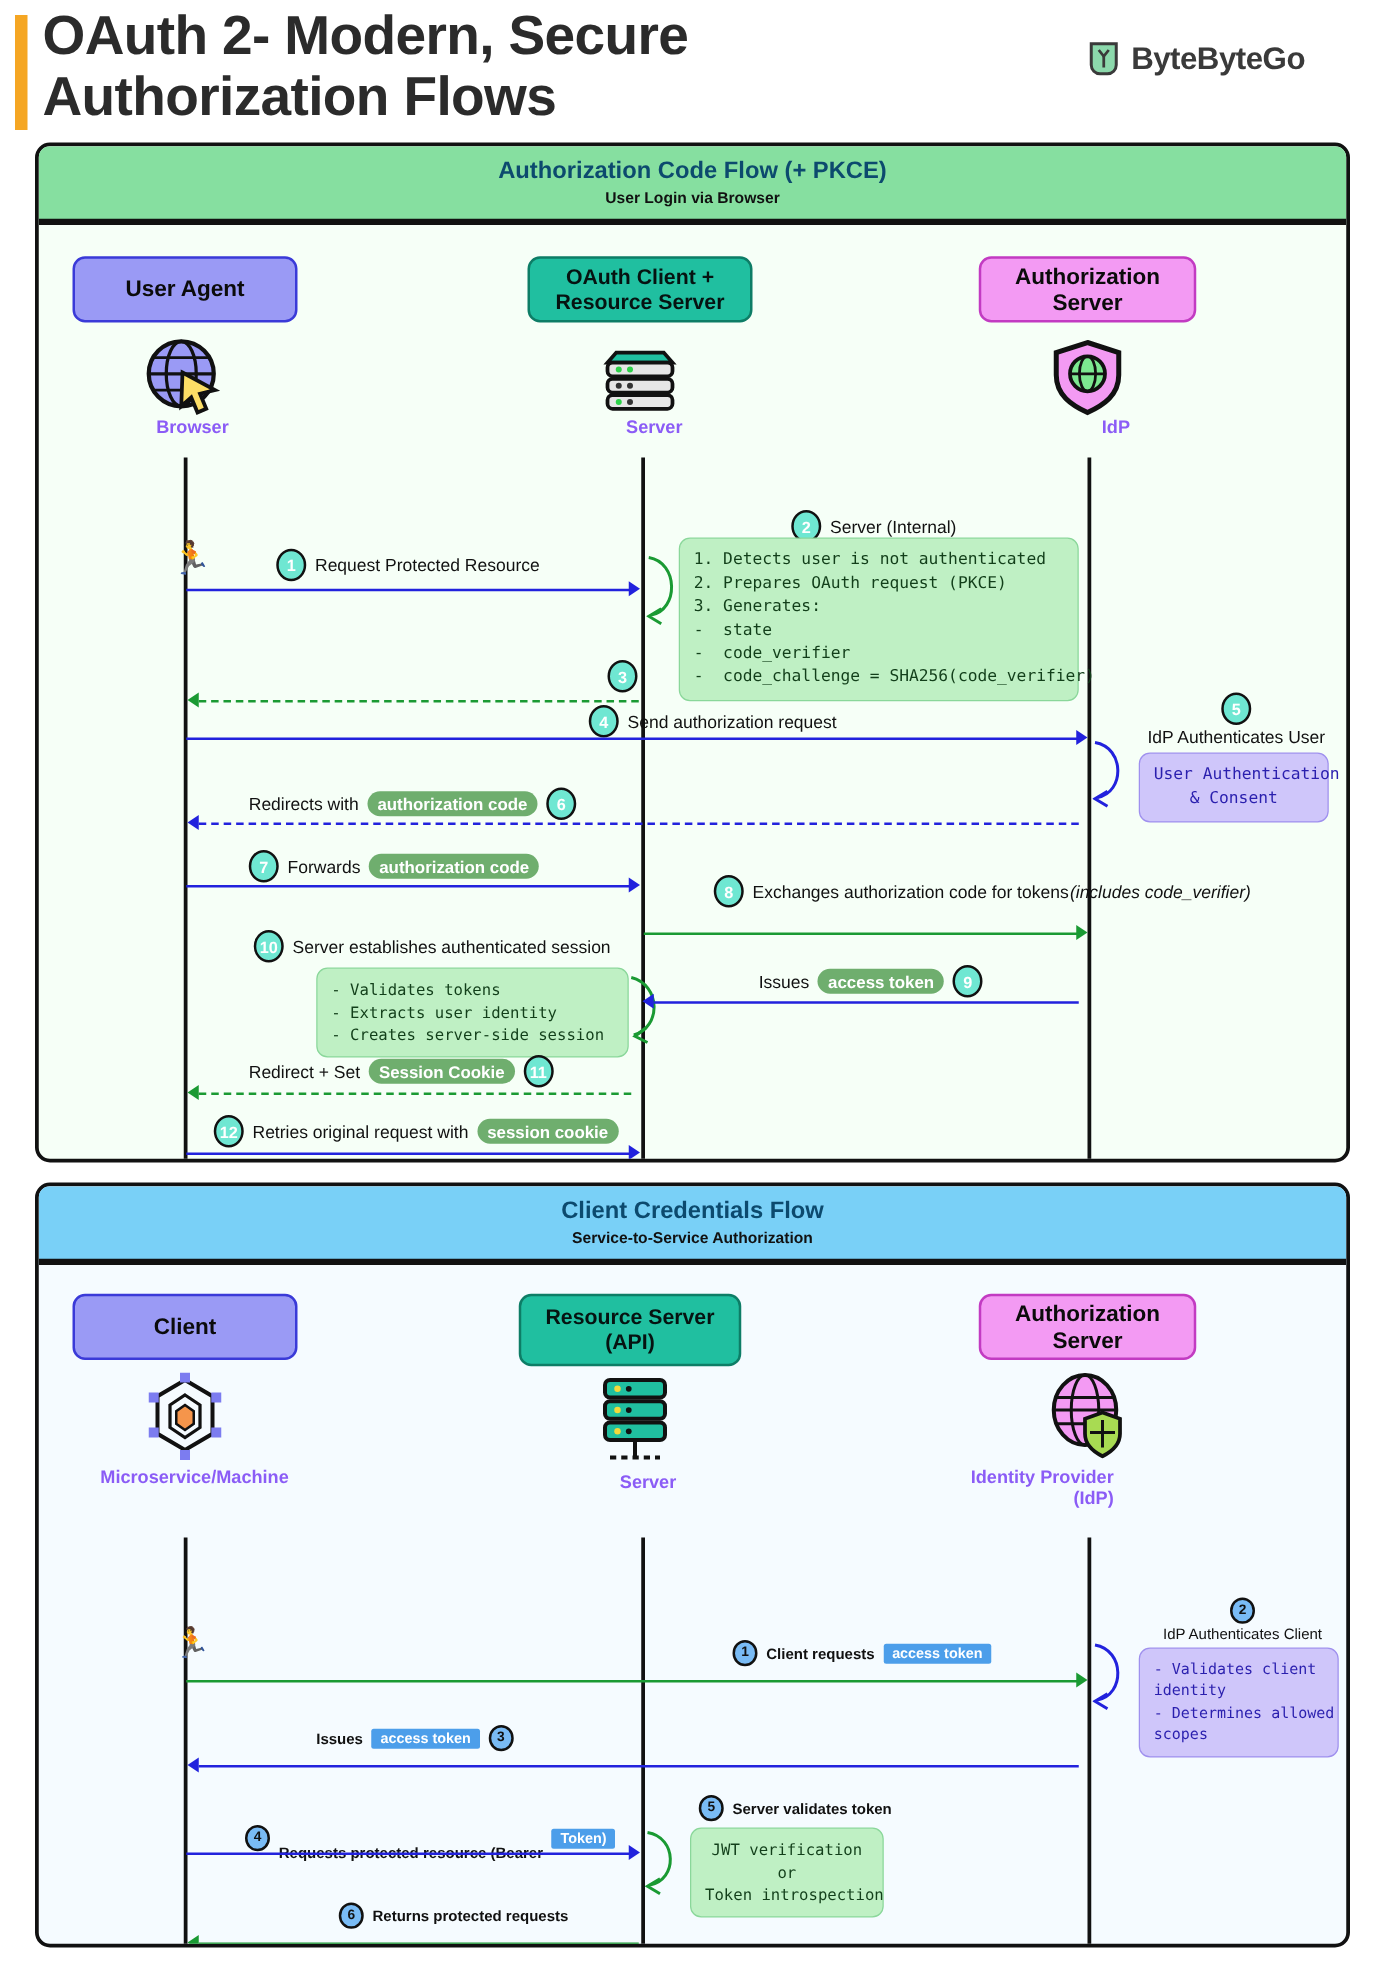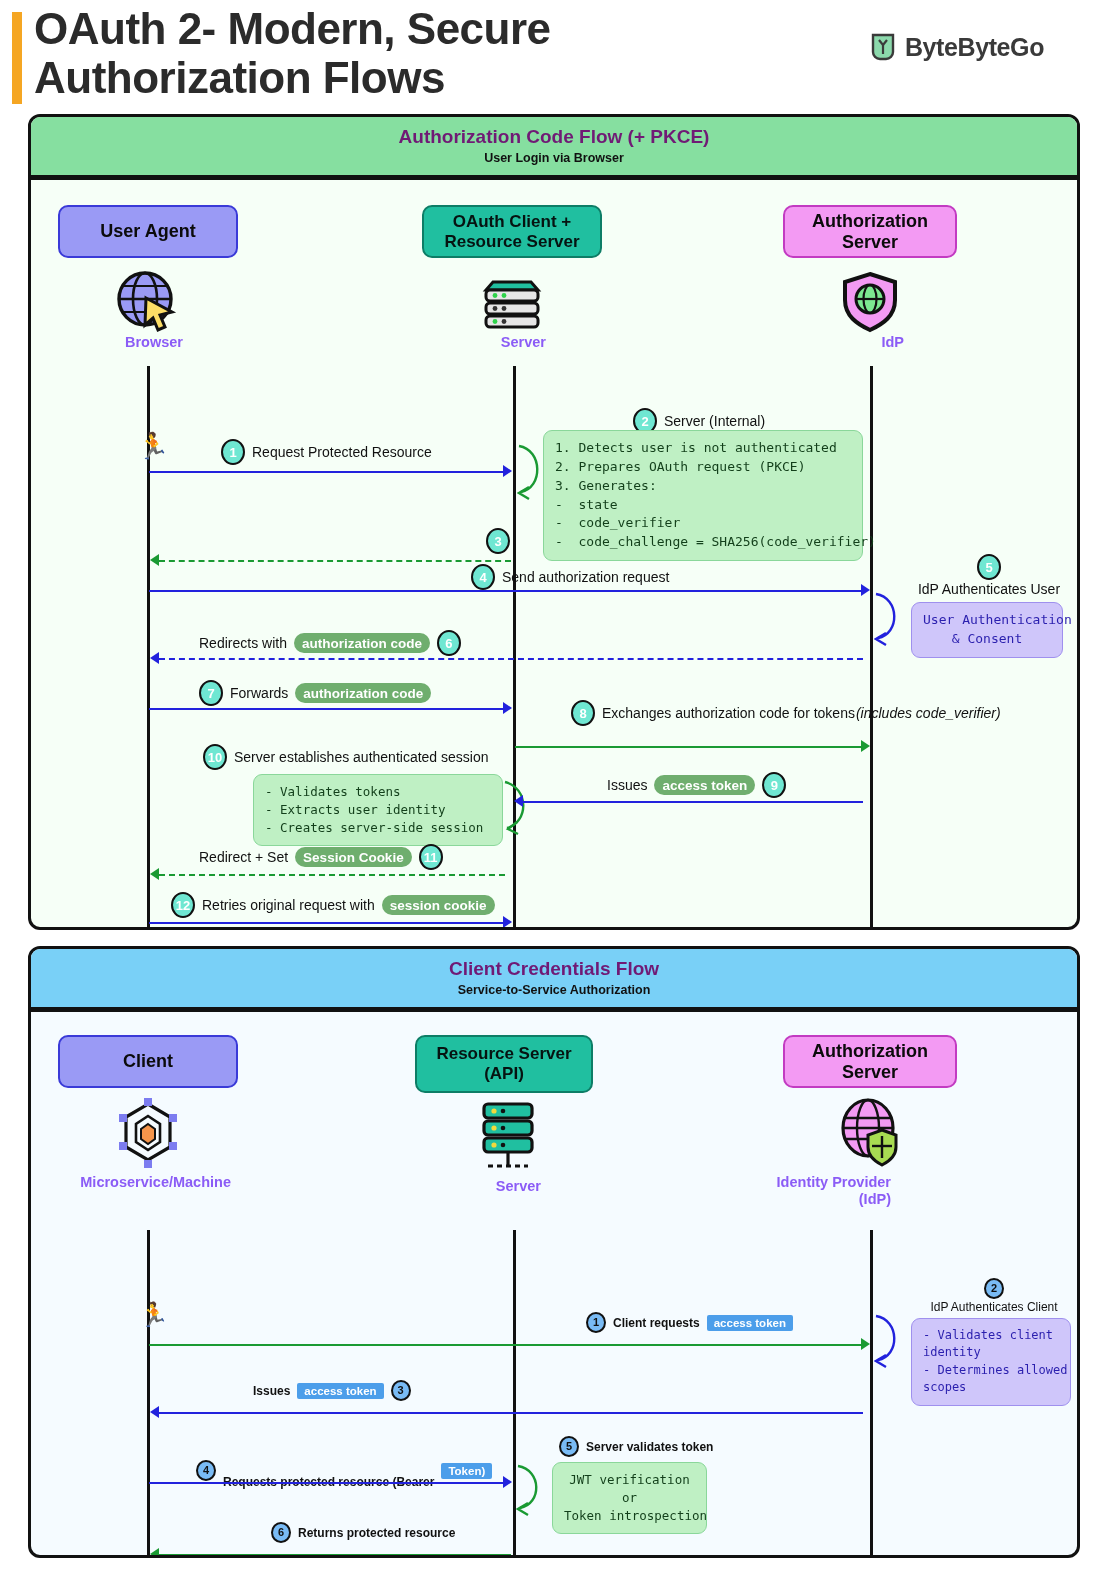--- a/index.html
+++ b/index.html
@@ -23,21 +23,21 @@
 
   
   .panel { position:absolute; left:28px; width:1052px; border:3px solid #111;
            border-radius:12px; background:#F6FFF7; overflow:hidden; }
   #panel-1 { top:114px; height:816px; }
   #panel-2 { top:946px; height:612px; background:#F5FBFF; }
 
   .panel-header { border-bottom:5px solid #111; text-align:center; padding:9px 0 10px; }
   #panel-1 .panel-header { background:#86DFA0; }
   #panel-2 .panel-header { background:#79D0F7; }
-  .panel-title { font-size:19px; font-weight:700; color:#701a75; }
+  .panel-title { font-size:19px; font-weight:700; color:#0c4a6e; }
   .panel-sub { font-size:12.5px; font-weight:700; color:#111; margin-top:3px; }
 
   .panel-body { position:relative; height:100%; }
 
   
   .actor-box {
     position:absolute; border-radius:10px; border:2px solid;
     display:flex; align-items:center; justify-content:center;
     text-align:center; font-weight:700; line-height:1.16;
   }
@@ -389,19 +389,19 @@
     <div class="msg-label small" style="left:165px; top:440px;">
       <span class="step blue sm">4</span>
       <span style="font-weight:600;margin-top:23px;">Requests protected resource (Bearer</span>
       <span class="badge blue sm">Token)</span>
     </div>
     <div class="msg-line" style="left:118px; top:470px; width:356px; border-color:#2222DD;"></div>
     <div class="arrow right" style="left:472px; top:464px; border-left-color:#2222DD;"></div>
 
     <div class="msg-label small" style="left:240px; top:510px;">
       <span class="step blue sm">6</span>
-      <span style="font-weight:600;">Returns protected resource</span>
+      <span style="font-weight:600;">Returns protected requests</span>
     </div>
     <div class="msg-line" style="left:128px; top:542px; width:352px; border-color:#1A9A33;"></div>
     <div class="arrow left" style="left:119px; top:536px; border-right-color:#1A9A33;"></div>
 
   </div>
 </div>
 
 </body></html>

